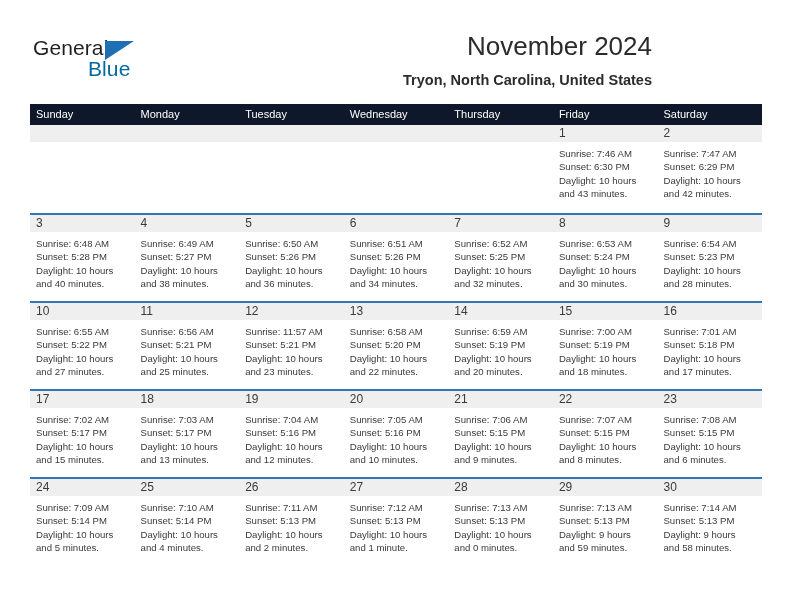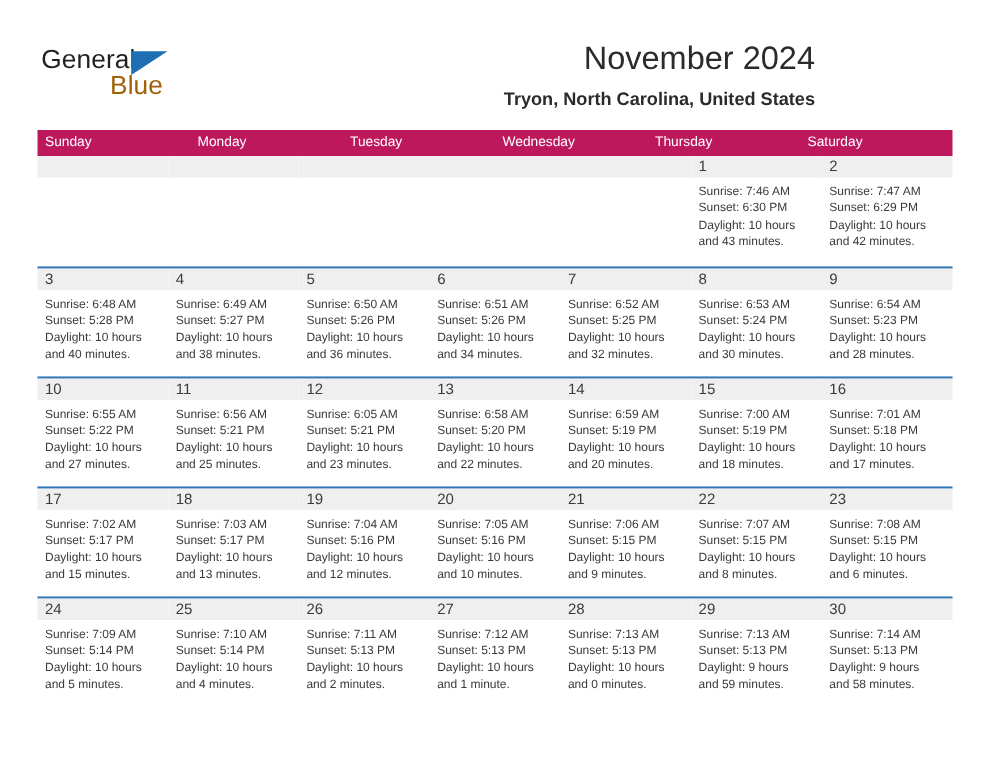--- a/index.html
+++ b/index.html
@@ -52,21 +52,21 @@
     width: 0;
     height: 0;
     border-left: 29px solid #1f6fb5;
     border-bottom: 19px solid transparent;
   }
   .brand-blue {
     position: absolute;
     left: 55px;
     top: 21px;
     font-size: 21px;
-    color: #a16207;
+    color: #0369a1;
     letter-spacing: 0.1px;
     font-family: "Liberation Sans", sans-serif;
   }
 
   .title-block {
     position: absolute;
     right: 36px;
     top: 30px;
     text-align: right;
   }
@@ -89,21 +89,21 @@
 
   
   .calendar {
     position: absolute;
     left: 30px;
     top: 104px;
     width: 732px;
   }
   .dow-row {
     display: flex;
-    background: #be185d;
+    background: #0f172a;
     height: 21px;
   }
   .dow {
     flex: 1 1 0;
     color: #ffffff;
     font-size: 11px;
     line-height: 21px;
     padding-left: 6px;
     box-sizing: border-box;
     white-space: nowrap;
@@ -173,20 +173,21 @@
   </div>
 
   <div class="calendar">
 
     <div class="dow-row">
       <div class="dow">Sunday</div>
       <div class="dow">Monday</div>
       <div class="dow">Tuesday</div>
       <div class="dow">Wednesday</div>
       <div class="dow">Thursday</div>
+      <div class="dow">Friday</div>
       <div class="dow">Saturday</div>
     </div>
 
     <div id="weeks-host">
         <div class="week first">
           <div class="cell empty">
             <div class="cell-inner">
               <div class="daynum"></div>
             </div>
           </div>
@@ -332,21 +333,21 @@
                 <div>Sunset: 5:21 PM</div>
                 <div>Daylight: 10 hours</div>
                 <div>and 25 minutes.</div>
               </div>
             </div>
           </div>
           <div class="cell">
             <div class="cell-inner">
               <div class="daynum">12</div>
               <div class="details">
-                <div>Sunrise: 6:05 AM</div>
+                <div>Sunrise: 11:57 AM</div>
                 <div>Sunset: 5:21 PM</div>
                 <div>Daylight: 10 hours</div>
                 <div>and 23 minutes.</div>
               </div>
             </div>
           </div>
           <div class="cell">
             <div class="cell-inner">
               <div class="daynum">13</div>
               <div class="details">

